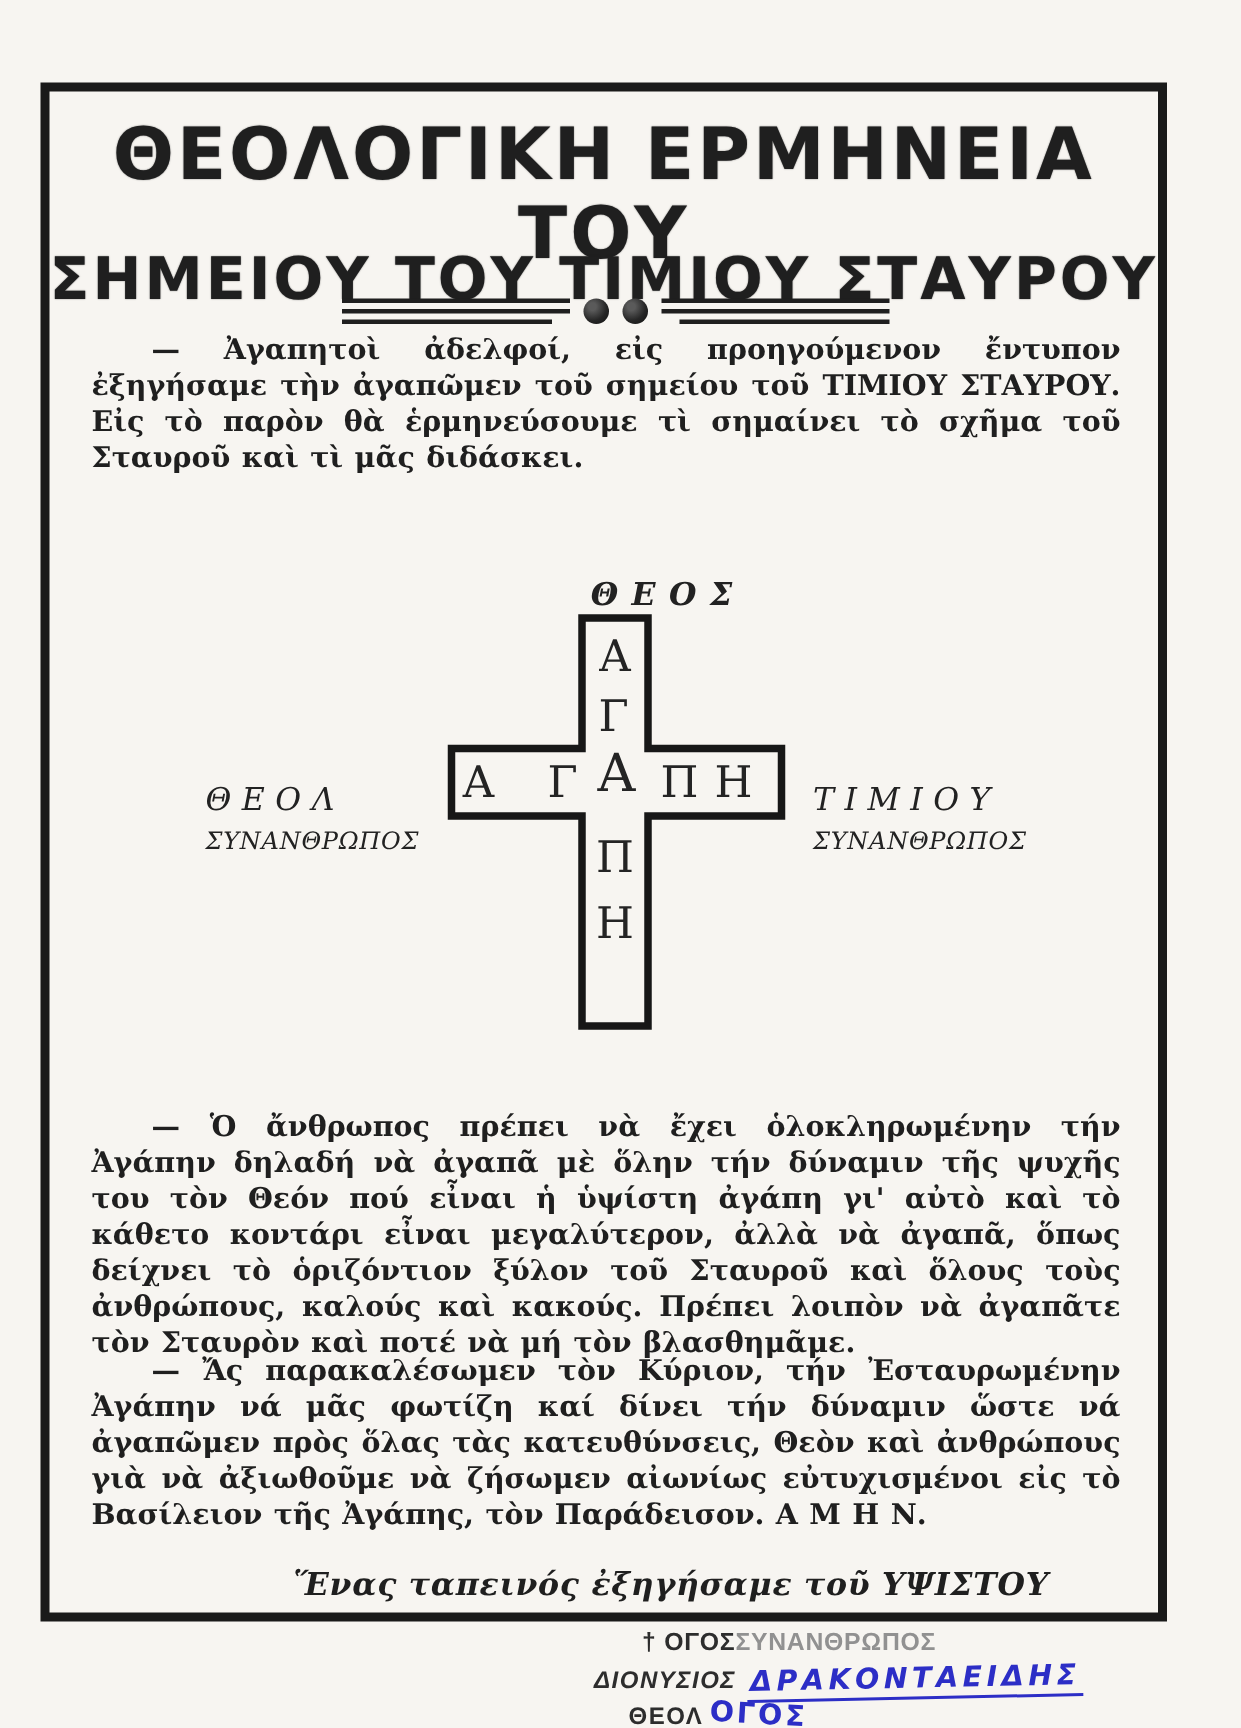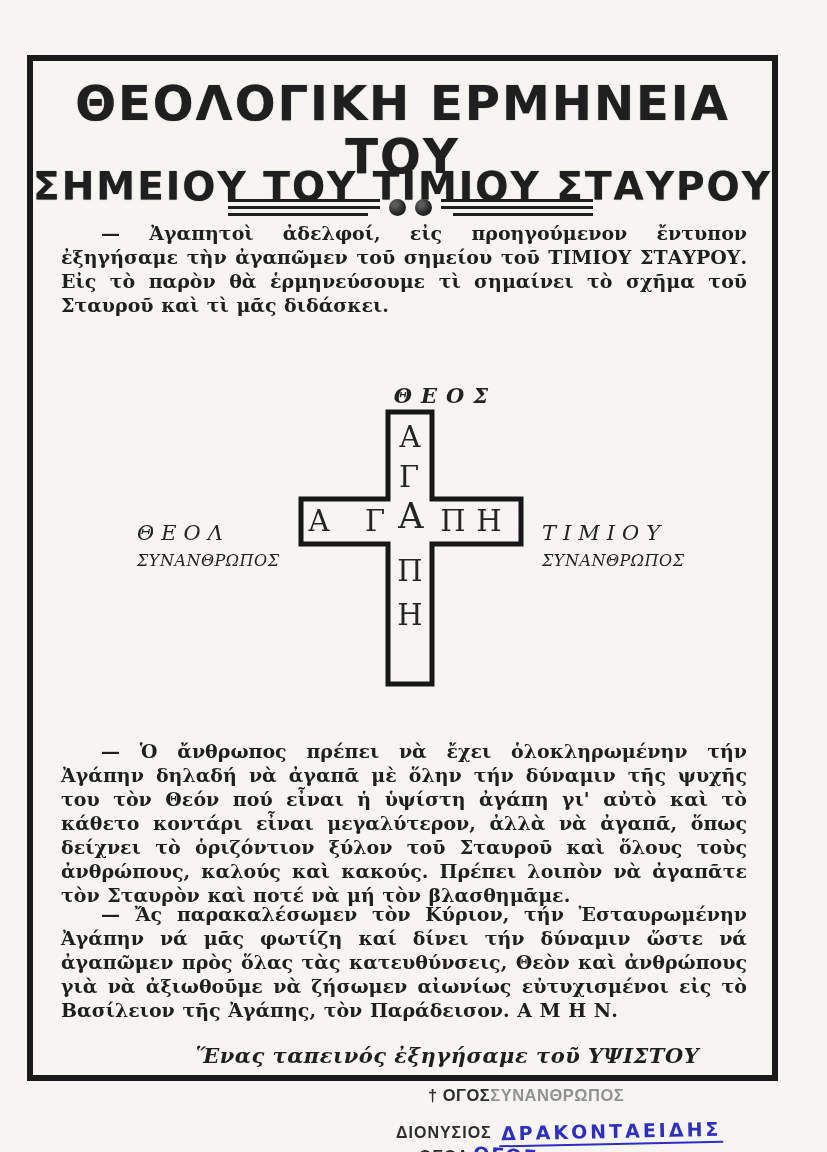--- a/index.html
+++ b/index.html
@@ -69,21 +69,21 @@
   .signature{
     position:absolute;top:982px;left:0;right:0;text-align:center;
     transform:translateX(45px);
     font-style:italic;font-weight:bold;font-size:21px;letter-spacing:0.5px;
   }
   
   .stamp{position:absolute;left:396px;top:1086px;width:320px;
     font-family:"Liberation Sans","DejaVu Sans",sans-serif;}
   .stamp .ln{white-space:nowrap;}
   .stamp .ln1{margin-left:32px;font-weight:bold;font-size:16.5px;letter-spacing:0.5px;}
-  .stamp .ln2{margin-top:15px;display:flex;align-items:flex-start;}
+  .stamp .ln2{margin-top:3px;display:flex;align-items:flex-start;font-style:italic;}
   .stamp .ln3{margin-left:23px;margin-top:-1px;}
   .stamp .dark{color:var(--stamp_ink,#2d2d2d);font-weight:bold;}
   .stamp .faded{color:var(--stamp_faded,#919191);font-weight:bold;}
   .stamp .ln2 .dark,.stamp .ln3 .dark{font-size:16px;letter-spacing:1px;padding-top:4px;display:inline-block;}
   .hw{
     display:inline-block;color:var(--handwriting_blue,#2c2ec6);
     font-family:"DejaVu Sans","Liberation Sans",sans-serif;font-weight:bold;
     font-size:19px;letter-spacing:3px;
     border-bottom:2.5px solid var(--handwriting_blue,#2c2ec6);padding:0 2px 1px;
   }

